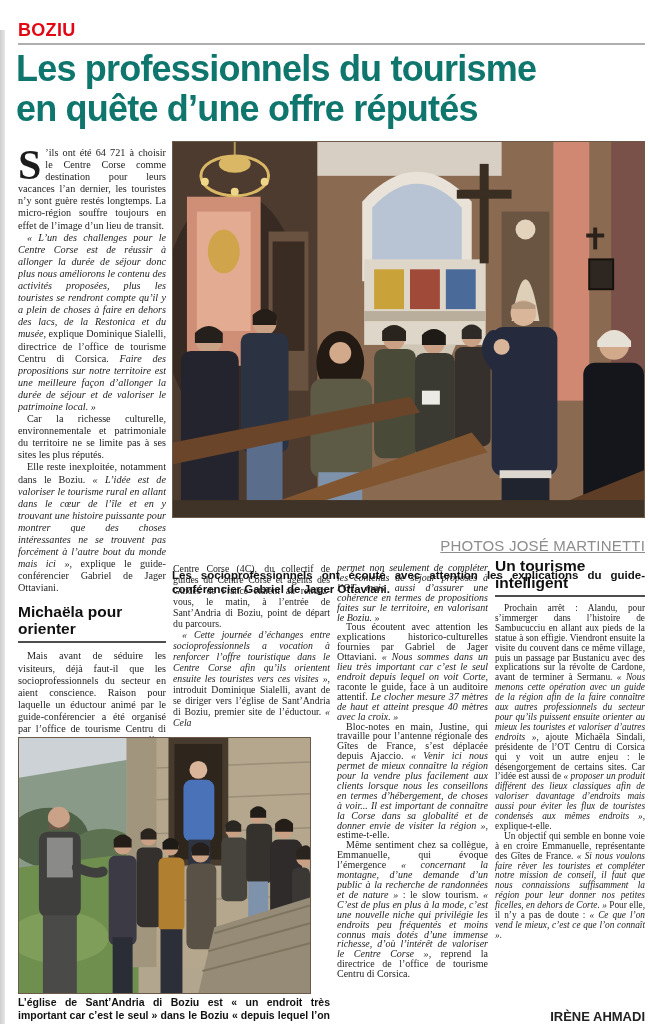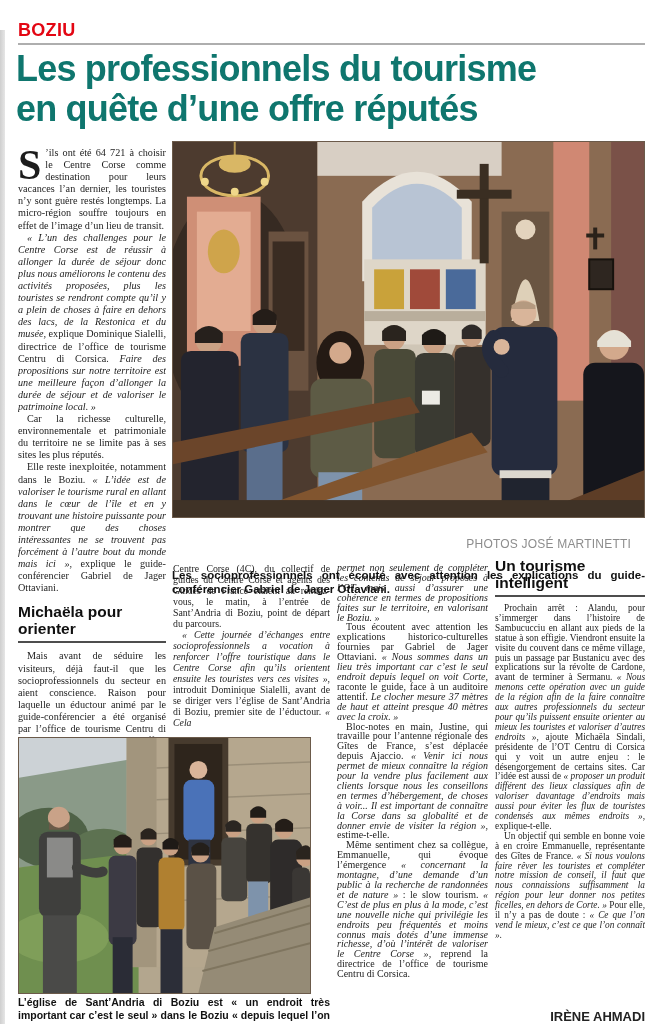--- a/index.html
+++ b/index.html
@@ -33,23 +33,23 @@
   
   .photo{position:absolute;overflow:hidden;border:1px solid #6b5a4a;box-sizing:border-box;}
   .photo-main{left:172px;top:141px;width:473px;height:377px;}
   .photo-secondary{left:18px;top:737px;width:293px;height:257px;}
   .photo svg{display:block;width:100%;height:100%;}
   
   .caption{position:absolute;font-family:"Liberation Sans",sans-serif;font-weight:bold;
         color:#111;text-align:justify;}
   .caption-main{left:172px;top:521px;width:473px;font-size:11.5px;line-height:13.5px;margin-top:48px;}
   .caption-secondary{left:18px;top:996px;width:312px;font-size:10.5px;line-height:13px;}
-  .credit{position:absolute;left:416px;top:537px;width:215px;text-align:right;
-        font-family:"Liberation Sans",sans-serif;font-weight:normal;font-size:12px;
-        color:#8d8d8d;letter-spacing:.2px;}
+  .credit{position:absolute;left:430px;top:537px;width:215px;text-align:right;
+        font-family:"Liberation Sans",sans-serif;font-weight:normal;font-size:15px;
+        color:#8d8d8d;letter-spacing:.2px;text-decoration:underline;}
   .byline{position:absolute;left:495px;top:1009px;width:150px;text-align:right;
         font-family:"Liberation Sans",sans-serif;font-weight:bold;font-size:13px;color:#222;}
 </style>
 </head>
 <body>
 
 <div class="page">
   <div class="edge-strip"></div>
 
   <div class="kicker" style="color:#e30613;">BOZIU</div>

